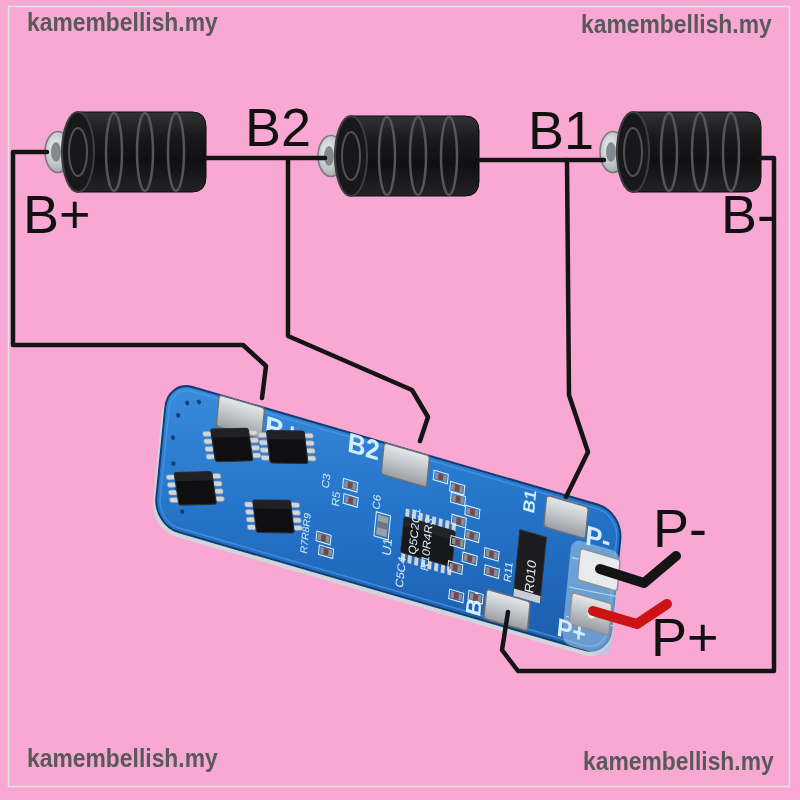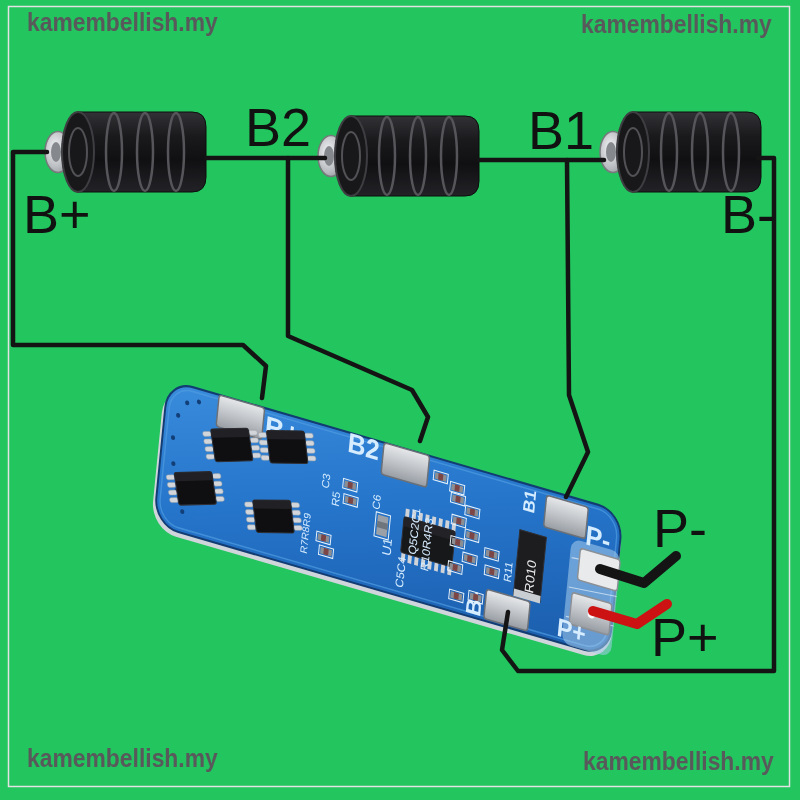--- a/index.html
+++ b/index.html
@@ -1,16 +1,16 @@
 <!DOCTYPE html>
 <html><head>
 <meta charset="utf-8">
 <style>
   html,body{margin:0;padding:0;background:#ffffff;}
-  .stage{position:relative;width:800px;height:800px;background:#22c55e;overflow:hidden;
+  .stage{position:relative;width:800px;height:800px;background:#f9a8d4;overflow:hidden;
          font-family:"Liberation Sans", sans-serif;}
   .watermark{position:absolute;width:240px;font-weight:bold;font-size:26px;color:#59595c;
              transform:scaleX(0.88);transform-origin:left top;letter-spacing:0px;white-space:nowrap;}
   svg text{font-family:"Liberation Sans", sans-serif;}
   .biglabel{font-size:54px;fill:#111111;}
   .silk{fill:#d6ecff;}
 </style>
 </head>
 <body>
 

